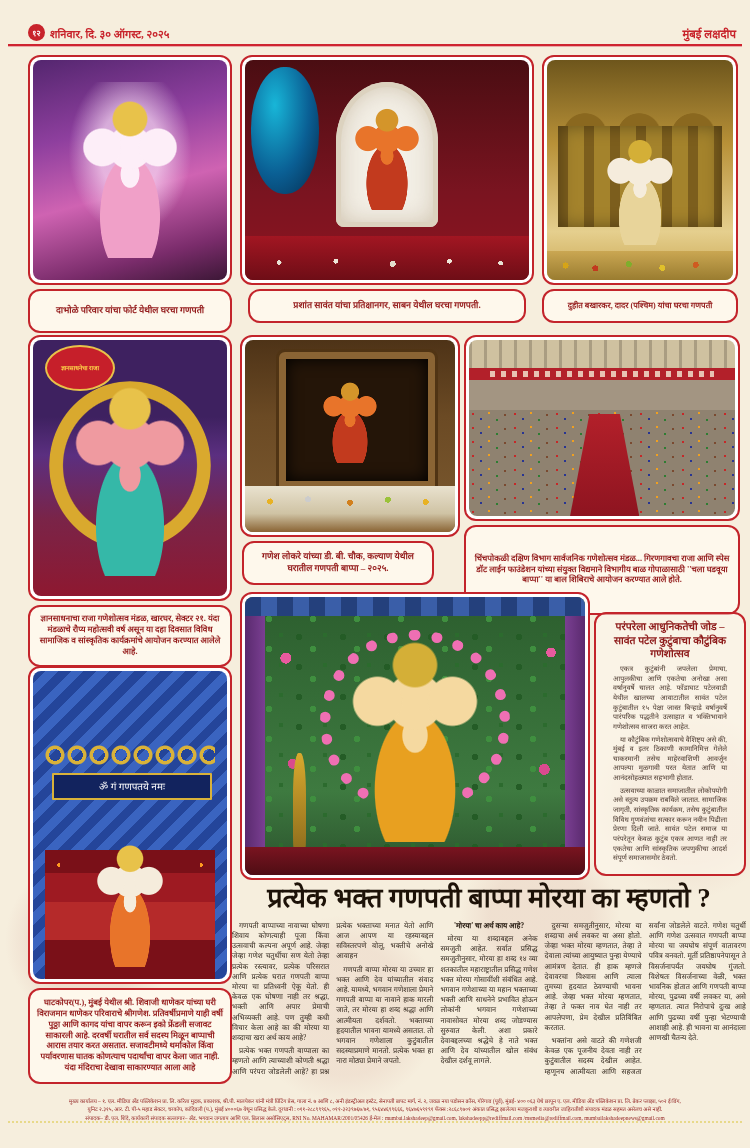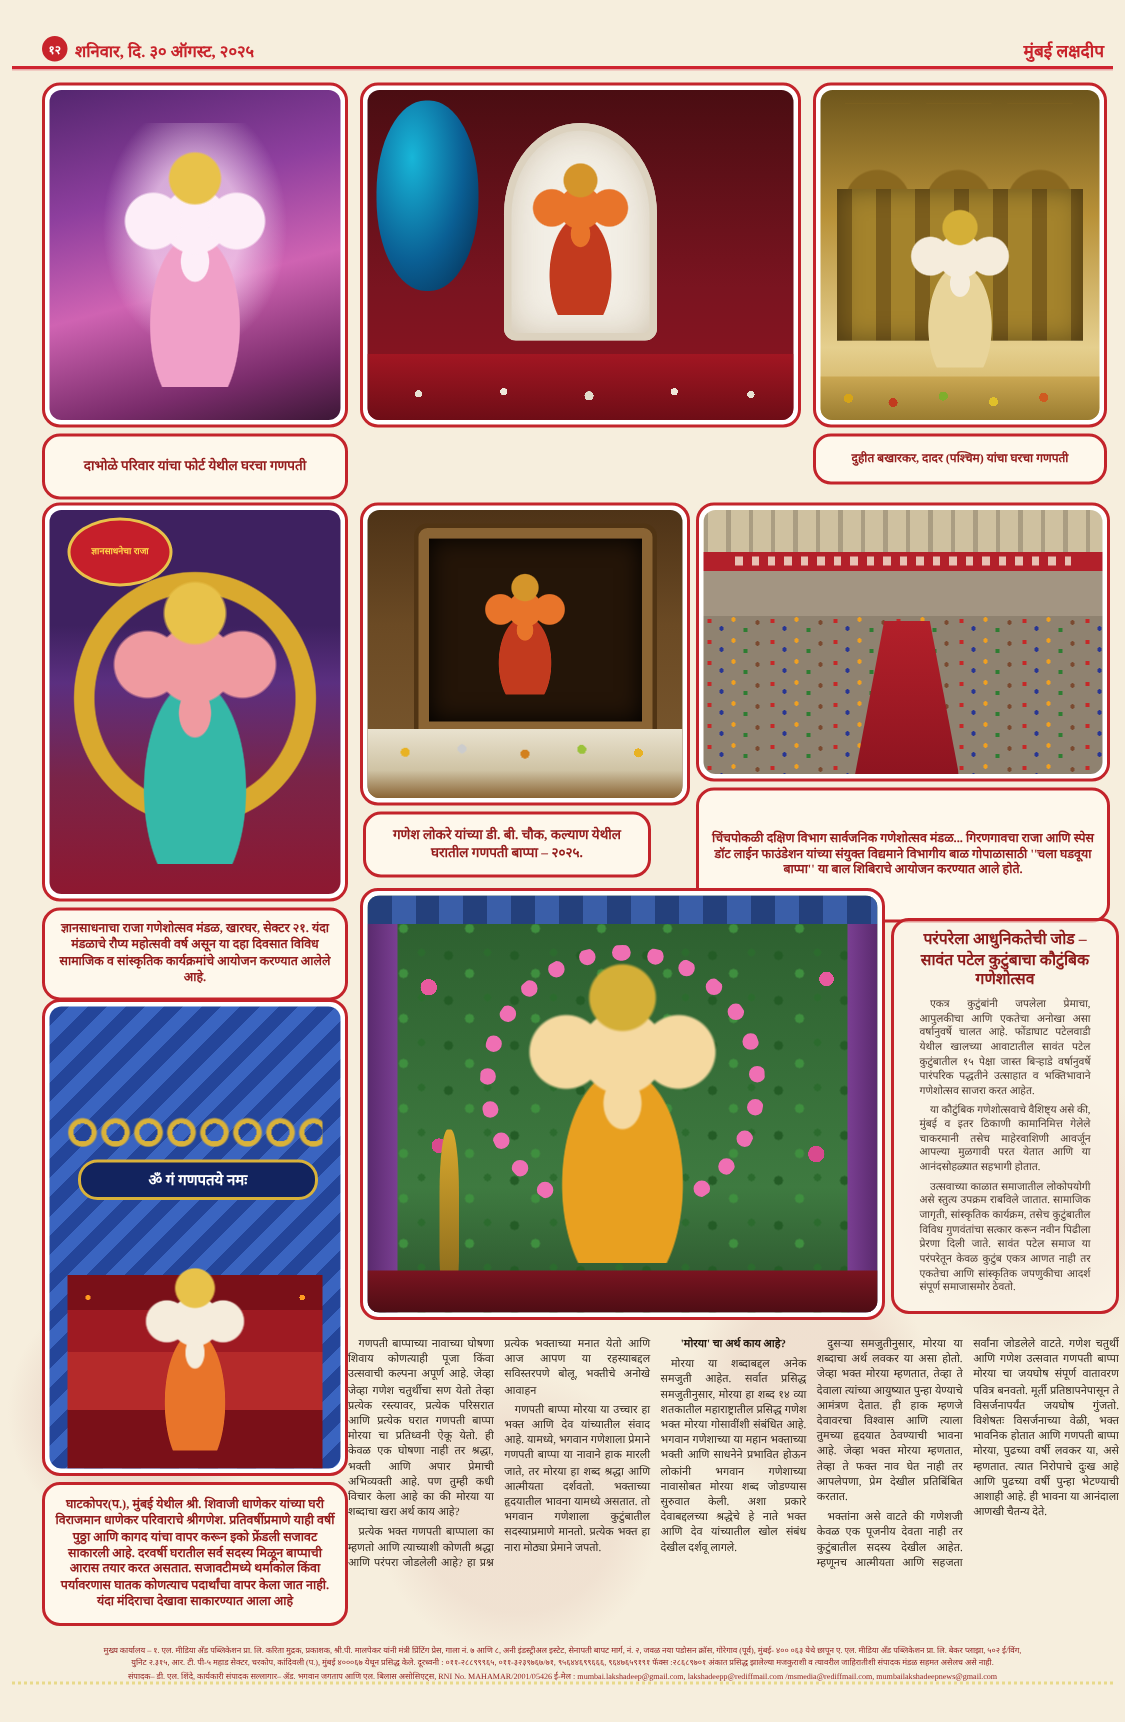--- a/index.html
+++ b/index.html
@@ -118,22 +118,22 @@
     radial-gradient(circle 9px at 88% 62%, #d94a8e 60%, transparent 61%);}
   .ph7 .lamp{position:absolute;left:14%;bottom:6%;width:4%;height:38%;
     background:linear-gradient(#d9a92e,#8a6a1c);border-radius:40% 40% 20% 20%;}
   .ph7 .floor{position:absolute;left:0;bottom:0;width:100%;height:10%;
     background:linear-gradient(#7a1420,#4e0d14);}
   
   .ph8{background:repeating-linear-gradient(135deg,#24459a 0 9px,#3a64c0 9px 18px);}
   .ph8 .arches{position:absolute;left:6%;top:22%;width:88%;height:9%;
     background:radial-gradient(circle at 10px 16px, transparent 0 6px, #d9b23a 6px 9px, transparent 10px) 0 0/22px 100% repeat-x;}
   .ph8 .band{position:absolute;left:10%;top:33%;width:80%;height:7.5%;background:#12235e;
-    color:#fff;font-weight:700;font-size:10px;display:flex;align-items:center;justify-content:center;
-    border:2px solid #d9b23a;border-radius:13px;}
+    color:#fff;font-weight:400;font-size:10px;display:flex;align-items:center;justify-content:center;
+    border:2px solid #d9b23a;border-radius:1px;}
   .ph8 .steps{position:absolute;left:6%;bottom:0;width:88%;height:42%;
     background:linear-gradient(180deg,#7a1018 0 18%,#9e1a22 18% 40%,#b52a2a 40% 70%,#7a1018 70%);}
   .ph8 .diyas{position:absolute;left:6%;bottom:34%;width:88%;height:6%;
     background:radial-gradient(circle 3px at 8% 50%, #ff9a20 60%, transparent 61%),
     radial-gradient(circle 3px at 92% 50%, #ff9a20 60%, transparent 61%);}
   
   .side-art{position:absolute;left:594px;top:612px;width:152px;height:264px;box-sizing:border-box;
     border:2.5px solid #c3242b;border-radius:12px;background:rgba(254,248,236,.55);padding:6px 17px;overflow:hidden;}
   .side-art h3{margin:0 0 4px;font-size:10.5px;line-height:1.3;color:#8e1b1b;text-align:center;font-weight:700;}
   .side-art p{margin:0 0 3px;font-size:7px;line-height:1.38;color:#4a382e;text-align:justify;text-indent:7px;}
@@ -169,20 +169,21 @@
 
   <div class="card" style="left:240px;top:55px;width:294px;height:230px;">
     <div class="ph ph2">
       <div class="peacock"></div>
       <div class="arch"></div>
       <div class="idol" style="--crown:#d4952a;--skin:#e8742a;--cloth:#c23a1e;left:36%;top:22%;width:28%;height:46%;"></div>
       <div class="base"></div>
       <div class="plates"></div>
     </div>
   </div>
+  <div class="cap" style="left:248px;top:289px;width:278px;height:34px;font-size:9px;">प्रशांत सावंत यांचा प्रतिक्षानगर, साबन येथील घरचा गणपती.</div>
 
   <div class="card" style="left:542px;top:55px;width:196px;height:230px;">
     <div class="ph ph3">
       <div class="domes"></div>
       <div class="wall"></div>
       <div class="idol" style="--crown:#d4af37;--skin:#f5ecdc;--cloth:#e8d49a;left:28%;top:36%;width:44%;height:48%;"></div>
       <div class="fruits"></div>
     </div>
   </div>
   <div class="cap" style="left:542px;top:289px;width:196px;height:34px;font-size:8px;">दुहीत बखारकर, दादर (पश्चिम) यांचा घरचा गणपती</div>
@@ -241,20 +242,21 @@
       <div class="arches"></div>
       <div class="band">ॐ गं गणपतये नमः</div>
       <div class="steps"></div>
       <div class="diyas"></div>
       <div class="idol" style="--crown:#e8c24a;--skin:#f5ecdc;--cloth:#e8742a;left:30%;bottom:4%;width:40%;height:40%;"></div>
     </div>
   </div>
   <div class="cap" style="left:28px;top:988px;width:204px;height:96px;font-size:8.3px;">घाटकोपर(प.), मुंबई येथील श्री. शिवाजी धाणेकर यांच्या घरी विराजमान धाणेकर परिवाराचे श्रीगणेश. प्रतिवर्षीप्रमाणे याही वर्षी पुठ्ठा आणि कागद यांचा वापर करून इको फ्रेंडली सजावट साकारली आहे. दरवर्षी घरातील सर्व सदस्य मिळून बाप्पाची आरास तयार करत असतात. सजावटीमध्ये थर्माकोल किंवा पर्यावरणास घातक कोणत्याच पदार्थांचा वापर केला जात नाही. यंदा मंदिराचा देखावा साकारण्यात आला आहे</div>
 
   <div class="main-art">
+    <h1>प्रत्येक भक्त गणपती बाप्पा मोरया का म्हणतो ?</h1>
     <div class="cols">
       <p>गणपती बाप्पाच्या नावाच्या घोषणा शिवाय कोणत्याही पूजा किंवा उत्सवाची कल्पना अपूर्ण आहे. जेव्हा जेव्हा गणेश चतुर्थीचा सण येतो तेव्हा प्रत्येक रस्त्यावर, प्रत्येक परिसरात आणि प्रत्येक घरात गणपती बाप्पा मोरया चा प्रतिध्वनी ऐकू येतो. ही केवळ एक घोषणा नाही तर श्रद्धा, भक्ती आणि अपार प्रेमाची अभिव्यक्ती आहे. पण तुम्ही कधी विचार केला आहे का की मोरया या शब्दाचा खरा अर्थ काय आहे?</p>
       <p>प्रत्येक भक्त गणपती बाप्पाला का म्हणतो आणि त्याच्याशी कोणती श्रद्धा आणि परंपरा जोडलेली आहे? हा प्रश्न प्रत्येक भक्ताच्या मनात येतो आणि आज आपण या रहस्याबद्दल सविस्तरपणे बोलू, भक्तीचे अनोखे आवाहन</p>
       <p>गणपती बाप्पा मोरया या उच्चार हा भक्त आणि देव यांच्यातील संवाद आहे. यामध्ये, भगवान गणेशाला प्रेमाने गणपती बाप्पा या नावाने हाक मारली जाते, तर मोरया हा शब्द श्रद्धा आणि आत्मीयता दर्शवतो. भक्ताच्या हृदयातील भावना यामध्ये असतात. तो भगवान गणेशाला कुटुंबातील सदस्याप्रमाणे मानतो. प्रत्येक भक्त हा नारा मोठ्या प्रेमाने जपतो.</p>
       <p class="subhead">'मोरया' चा अर्थ काय आहे?</p>
       <p>मोरया या शब्दाबद्दल अनेक समजुती आहेत. सर्वात प्रसिद्ध समजुतीनुसार, मोरया हा शब्द १४ व्या शतकातील महाराष्ट्रातील प्रसिद्ध गणेश भक्त मोरया गोसावींशी संबंधित आहे. भगवान गणेशाच्या या महान भक्ताच्या भक्ती आणि साधनेने प्रभावित होऊन लोकांनी भगवान गणेशाच्या नावासोबत मोरया शब्द जोडण्यास सुरुवात केली. अशा प्रकारे देवाबद्दलच्या श्रद्धेचे हे नाते भक्त आणि देव यांच्यातील खोल संबंध देखील दर्शवू लागले.</p>
       <p>दुसऱ्या समजुतीनुसार, मोरया या शब्दाचा अर्थ लवकर या असा होतो. जेव्हा भक्त मोरया म्हणतात, तेव्हा ते देवाला त्यांच्या आयुष्यात पुन्हा येण्याचे आमंत्रण देतात. ही हाक म्हणजे देवावरचा विश्वास आणि त्याला तुमच्या हृदयात ठेवण्याची भावना आहे. जेव्हा भक्त मोरया म्हणतात, तेव्हा ते फक्त नाव घेत नाही तर आपलेपणा, प्रेम देखील प्रतिबिंबित करतात.</p>
       <p>भक्तांना असे वाटते की गणेशजी केवळ एक पूजनीय देवता नाही तर कुटुंबातील सदस्य देखील आहेत. म्हणूनच आत्मीयता आणि सहजता सर्वांना जोडलेले वाटते. गणेश चतुर्थी आणि गणेश उत्सवात गणपती बाप्पा मोरया चा जयघोष संपूर्ण वातावरण पवित्र बनवतो. मूर्ती प्रतिष्ठापनेपासून ते विसर्जनापर्यंत जयघोष गुंजतो. विशेषतः विसर्जनाच्या वेळी, भक्त भावनिक होतात आणि गणपती बाप्पा मोरया, पुढच्या वर्षी लवकर या, असे म्हणतात. त्यात निरोपाचे दुःख आहे आणि पुढच्या वर्षी पुन्हा भेटण्याची आशाही आहे. ही भावना या आनंदाला आणखी चैतन्य देते.</p>
     </div>
   </div>

